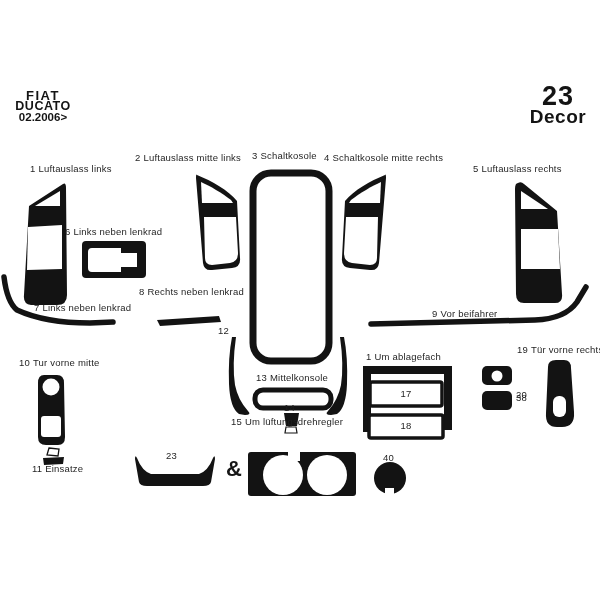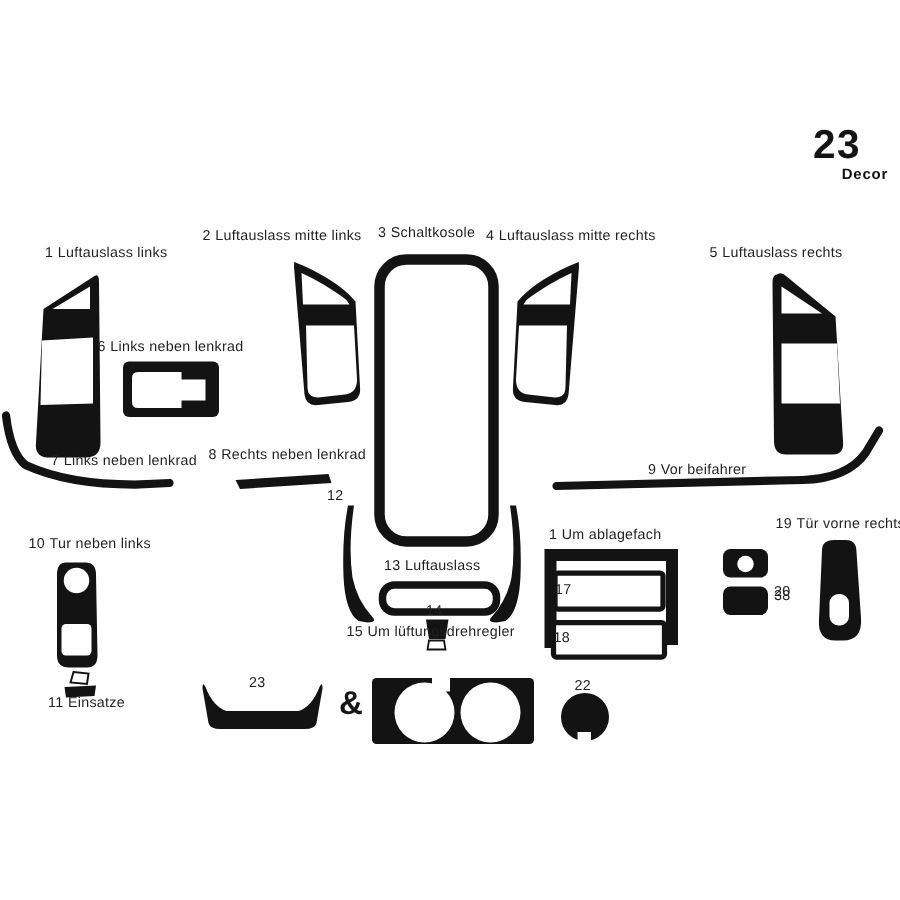--- a/index.html
+++ b/index.html
@@ -1,28 +1,28 @@
 <!DOCTYPE html>
 <html><head>
 <meta charset="utf-8">
 <style>
   html,body{margin:0;padding:0;background:#fff;}
   #stage{position:relative;width:600px;height:600px;background:#fff;overflow:hidden;
          font-family:"Liberation Sans",sans-serif;}
   #diagram-svg{position:absolute;left:0;top:0;}
   .label{position:absolute;font-size:9.5px;color:#1f1f1f;white-space:nowrap;letter-spacing:.2px;text-align:center;}
   .label .num{margin-right:3px;}
-  .label.center{text-align:left;}
+  .label.center{text-align:center;}
   .brand{position:absolute;left:10px;top:90px;width:66px;text-align:center;font-weight:bold;color:#141414;}
   .brand .l1{font-size:13px;line-height:11px;letter-spacing:1.5px;}
   .brand .l2{font-size:12.5px;line-height:11px;letter-spacing:.5px;}
   .brand .l3{font-size:11.5px;line-height:11px;}
   .kit{position:absolute;left:524px;top:84px;width:68px;text-align:center;font-weight:bold;color:#141414;}
   .kit .count{font-size:27px;line-height:25px;letter-spacing:1px;}
-  .kit .word{font-size:10px;line-height:15px;letter-spacing:.5px;text-align:right;}
+  .kit .word{font-size:19px;line-height:15px;letter-spacing:.5px;}
   .amp{position:absolute;left:226px;top:456px;font-size:22px;font-weight:bold;color:#161616;}
 </style>
 </head>
 <body>
 
 <div id="stage">
 
   <svg id="diagram-svg" width="600" height="600" viewBox="0 0 600 600">
 
     <g>
@@ -131,43 +131,48 @@
     <g>
       <circle cx="390" cy="478" r="16" fill="#131313"></circle>
       <rect x="385" y="488" width="9" height="8" fill="#fff"></rect>
     </g>
 
     <g>
       <path d="M137,458 Q142,471 151,474 L199,474 Q208,471 213,458 Q215,454 215,459 L211,482 Q210,486 203,486 L147,486 Q140,486 139,482 L135,459 Q135,454 137,458 Z" fill="#131313"></path>
     </g>
   </svg>
 
+  <div class="brand">
+    <div class="l1">FIAT</div>
+    <div class="l2">DUCATO</div>
+    <div class="l3">02.2006&gt;</div>
+  </div>
   <div class="kit">
     <div class="count">23</div>
     <div class="word">Decor</div>
   </div>
 
   <div class="label" style="left:30px;top:163px"><span class="num">1</span><span>Luftauslass links</span></div>
   <div class="label" style="left:135px;top:152px"><span class="num">2</span><span>Luftauslass mitte links</span></div>
   <div class="label" style="left:252px;top:150px"><span class="num">3</span><span>Schaltkosole</span></div>
-  <div class="label" style="left:324px;top:152px"><span class="num">4</span><span>Luftauslass mitte rechts</span></div>
+  <div class="label" style="left:324px;top:152px"><span class="num">4</span><span>Schaltkosole mitte rechts</span></div>
   <div class="label" style="left:473px;top:163px"><span class="num">5</span><span>Luftauslass rechts</span></div>
   <div class="label" style="left:65px;top:226px"><span class="num">6</span><span>Links neben lenkrad</span></div>
   <div class="label" style="left:34px;top:302px"><span class="num">7</span><span>Links neben lenkrad</span></div>
-  <div class="label" style="left:139px;top:298px"><span class="num">8</span><span>Rechts neben lenkrad</span></div>
+  <div class="label" style="left:139px;top:286px"><span class="num">8</span><span>Rechts neben lenkrad</span></div>
   <div class="label" style="left:432px;top:308px"><span class="num">9</span><span>Vor beifahrer</span></div>
-  <div class="label" style="left:19px;top:357px"><span class="num">10</span><span>Tur neben links</span></div>
+  <div class="label" style="left:19px;top:357px"><span class="num">10</span><span>Tur vorne mitte</span></div>
   <div class="label" style="left:32px;top:463px"><span class="num">11</span><span>Einsatze</span></div>
   <div class="label" style="left:218px;top:325px"><span class="num">12</span><span></span></div>
-  <div class="label" style="left:256px;top:372px"><span class="num">13</span><span>Luftauslass</span></div>
+  <div class="label" style="left:256px;top:372px"><span class="num">13</span><span>Mittelkonsole</span></div>
   <div class="label" style="left:284px;top:402px"><span class="num">14</span><span></span></div>
   <div class="label" style="left:231px;top:416px"><span class="num">15</span><span>Um lüftungsdrehregler</span></div>
   <div class="label" style="left:366px;top:351px"><span class="num">1</span><span>Um ablagefach</span></div>
   <div class="label center" style="left:370px;top:388px;width:72px"><span>17</span></div>
   <div class="label center" style="left:369px;top:420px;width:74px"><span>18</span></div>
   <div class="label" style="left:517px;top:344px"><span class="num">19</span><span>Tür vorne rechts</span></div>
   <div class="label" style="left:516px;top:389px"><span>20</span></div>
   <div class="label" style="left:516px;top:392px"><span>38</span></div>
-  <div class="label" style="left:383px;top:452px"><span>22</span></div>
+  <div class="label" style="left:383px;top:452px"><span>40</span></div>
   <div class="label" style="left:166px;top:450px"><span>23</span></div>
 
   <div class="amp">&amp;</div>
 </div>
 
 </body></html>

